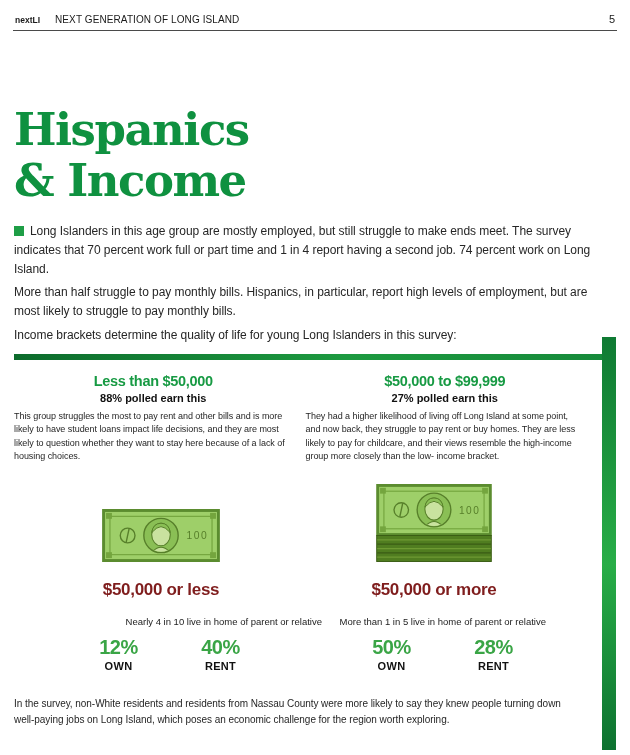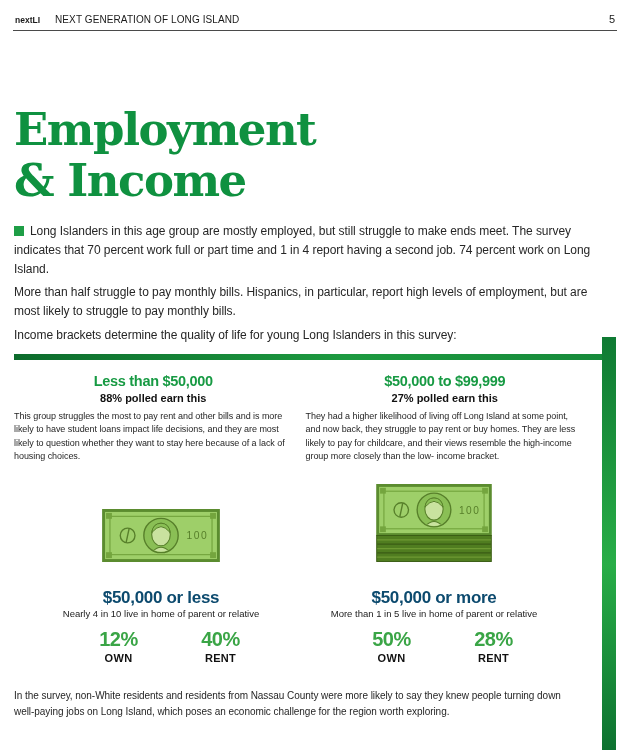--- a/index.html
+++ b/index.html
@@ -89,29 +89,29 @@
   .bill-wrap {
     height: 82px;
     display: flex;
     align-items: flex-end;
     justify-content: center;
   }
   .housing-heading {
     text-align: center;
     font-weight: bold;
     font-size: 17px;
-    color: #0c4a6e;
-    margin-top: 26px;
+    color: #7f1d1d;
+    margin-top: 18px;
     letter-spacing: -0.3px;
   }
   .housing-sub {
-    text-align: center;
+    text-align: right;
     font-size: 9.5px;
     color: #222222;
-    margin-top: 0;
+    margin-top: 16px;
   }
   .pct-row {
     display: flex;
     justify-content: center;
     gap: 46px;
     margin-top: 9px;
     padding-left: 17px;
   }
   .pct-block { width: 56px; text-align: center; }
   .pct-value { color: #3aa546; font-weight: bold; font-size: 20px; letter-spacing: -0.5px; }
@@ -141,21 +141,21 @@
 
 <div class="page">
 
   <div class="header">
     <span class="logo">nextLI</span>
     <span class="header-title">NEXT GENERATION OF LONG ISLAND</span>
     <span class="page-num">5</span>
   </div>
 
   <h1 class="doc-title">
-    <span>Employment</span><br>
+    <span>Hispanics</span><br>
     <span>&amp; Income</span>
   </h1>
 
   <div class="intro">
     <p><span class="bullet-sq"></span><span>Long Islanders in this age group are mostly employed, but still struggle to make ends meet. The survey indicates that 70 percent work full or part time and 1 in 4 report having a second job. 74 percent work on Long Island.</span></p>
     <p>More than half struggle to pay monthly bills. Hispanics, in particular, report high levels of employment, but are most likely to struggle to pay monthly bills.</p>
     <p>Income brackets determine the quality of life for young Long Islanders in this survey:</p>
   </div>
 
   <div class="bar-horizontal"></div>

